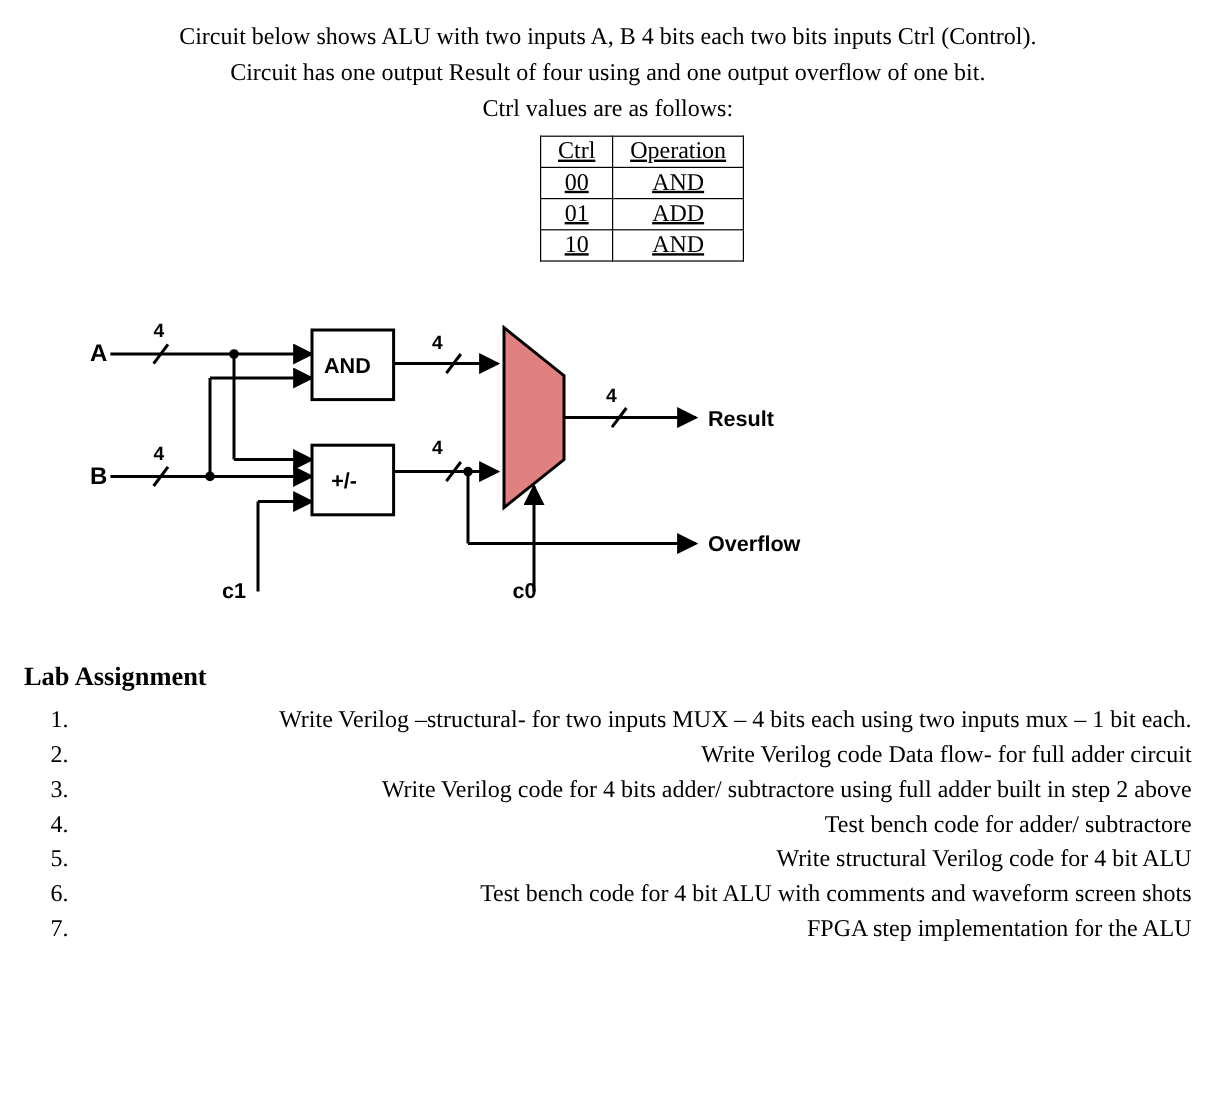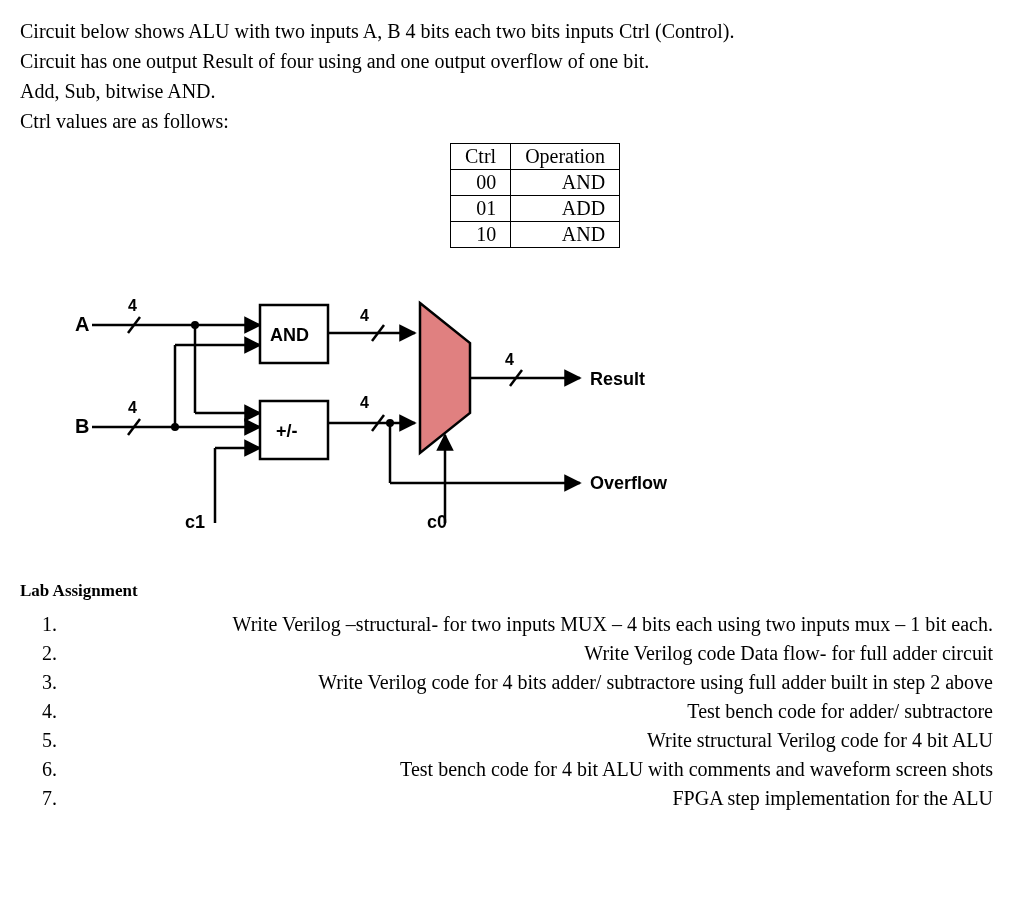--- a/index.html
+++ b/index.html
@@ -8,57 +8,58 @@
       color: #000;
       background: #fff;
       margin: 0;
       padding: 15px 20px;
       width: 1013px;
       box-sizing: border-box;
     }
     .intro p {
       margin: 2px 0;
       line-height: 1.4;
+      text-align: center;
     }
     .ctrl-table {
       border-collapse: collapse;
       margin: 8px auto 8px 430px;
     }
     .ctrl-table td, .ctrl-table th {
       border: 1px solid #000;
       padding: 1px 14px;
-      text-align: right;
+      text-align: center;
       font-weight: normal;
+      text-decoration: underline;
     }
     .diagram-wrap {
       position: relative;
       width: 650px;
       height: 290px;
       margin: 25px 0 15px 30px;
     }
     .diagram-wrap svg { display: block; }
     .svg-text { font-family: Arial, sans-serif; font-weight: bold; }
-    .heading { font-weight: bold; margin: 18px 0 10px 0; font-size: 17px; }
+    .heading { font-weight: bold; margin: 18px 0 10px 0; font-size: 22px; }
     .assign-list {
       margin: 0;
       padding-left: 42px;
       text-align: right;
     }
     .assign-list li {
       margin: 2px 0;
       line-height: 1.35;
     }
   </style>
 </head>
 <body>
 
 <div class="intro">
   <p>Circuit below shows ALU with two inputs A, B 4 bits each two bits inputs Ctrl (Control).</p>
   <p>Circuit has one output Result of four using and one output overflow of one bit.</p>
-  <p>Add, Sub, bitwise AND.</p>
   <p>Ctrl values are as follows:</p>
 </div>
 
 <table class="ctrl-table">
   <tbody>
       <tr>
     <td>Ctrl</td>
     <td>Operation</td>
   </tr>
   <tr>

